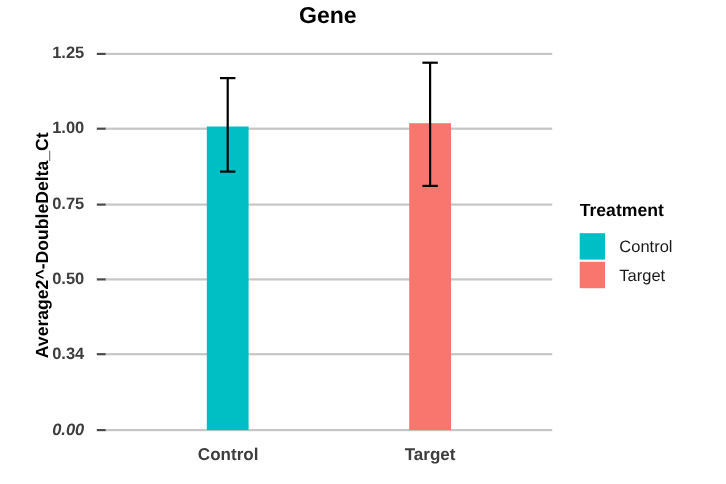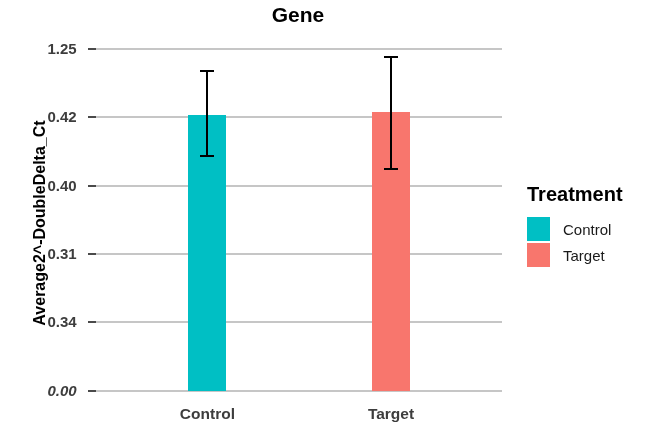--- a/index.html
+++ b/index.html
@@ -52,21 +52,21 @@
     top: 405px; width: 120px;
     text-align: center;
     font-size: 15.5px; font-weight: bold; color: #3d3d3d;
   }
   .legend {
     position: absolute;
     left: 527px; top: 183px;
     display: flex; flex-direction: column;
   }
   .legend-title {
-    font-size: 20px; font-weight: bold; color: #000000;
+    font-size: 16px; font-weight: bold; color: #000000;
     margin-bottom: 11px;
   }
   .legend-item {
     display: flex; align-items: center;
     margin-bottom: 2px;
   }
   .swatch {
     width: 23px; height: 24px;
     display: inline-block;
     flex: 0 0 auto;
@@ -95,23 +95,23 @@
       <div class="y-tick-mark" style="top: 389.5px;"></div>
       <div class="y-tick-mark" style="top: 321.2px;"></div>
       <div class="y-tick-mark" style="top: 252.9px;"></div>
       <div class="y-tick-mark" style="top: 184.6px;"></div>
       <div class="y-tick-mark" style="top: 116.3px;"></div>
       <div class="y-tick-mark" style="top: 48px;"></div>
     </div>
   <div id="yticklabels">
       <div class="y-tick-label" style="top: 381.5px; font-style: italic;">0.00</div>
       <div class="y-tick-label" style="top: 313.2px;">0.34</div>
-      <div class="y-tick-label" style="top: 244.9px;">0.31</div>
-      <div class="y-tick-label" style="top: 176.6px;">0.40</div>
-      <div class="y-tick-label" style="top: 108.3px;">0.42</div>
+      <div class="y-tick-label" style="top: 244.9px;">0.50</div>
+      <div class="y-tick-label" style="top: 176.6px;">0.75</div>
+      <div class="y-tick-label" style="top: 108.3px;">1.00</div>
       <div class="y-tick-label" style="top: 40px;">1.25</div>
     </div>
   <div id="bars">
       <div class="bar" style="left: 188.424px; top: 114.568px; width: 38px; height: 276.432px; background: rgb(0, 191, 196);"></div>
       <div class="bar" style="left: 372.024px; top: 111.836px; width: 38px; height: 279.164px; background: rgb(248, 118, 109);"></div>
     </div>
   <div id="errorbars">
       <div class="err-line" style="left: 206.424px; top: 70.856px; height: 84.692px;"></div>
       <div class="err-cap" style="left: 200.424px; top: 69.856px;"></div>
       <div class="err-cap" style="left: 200.424px; top: 154.548px;"></div>

